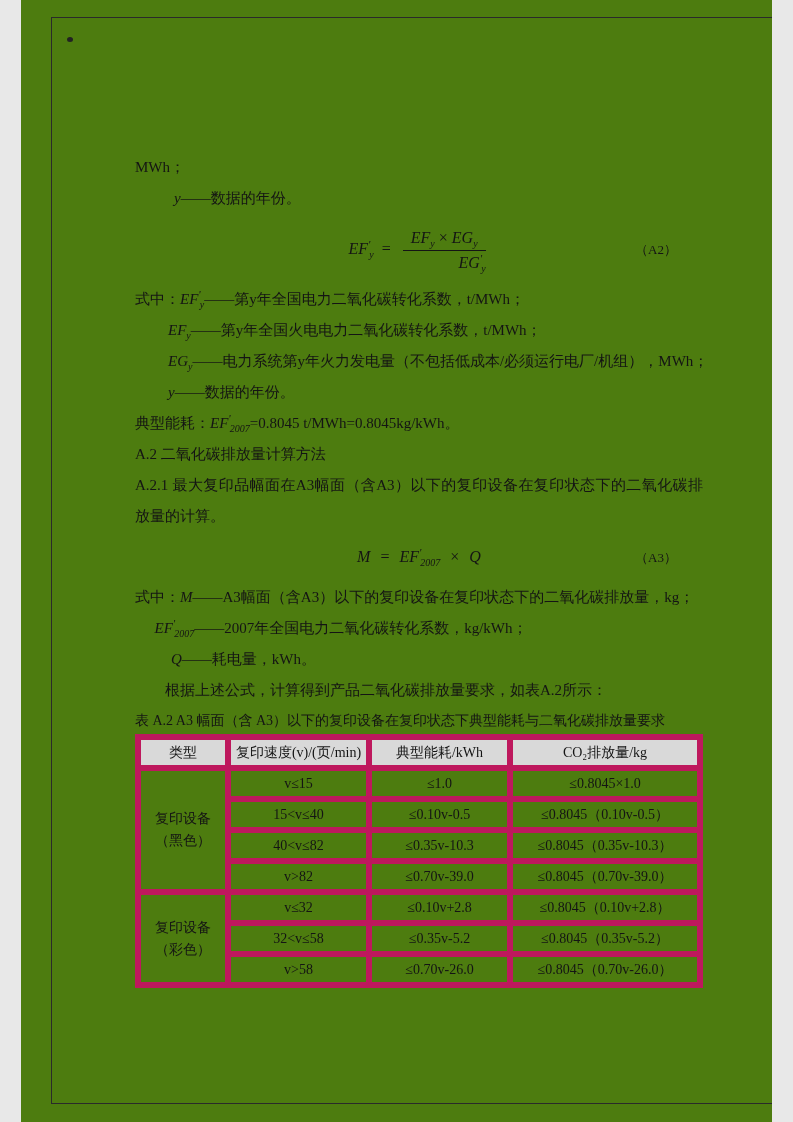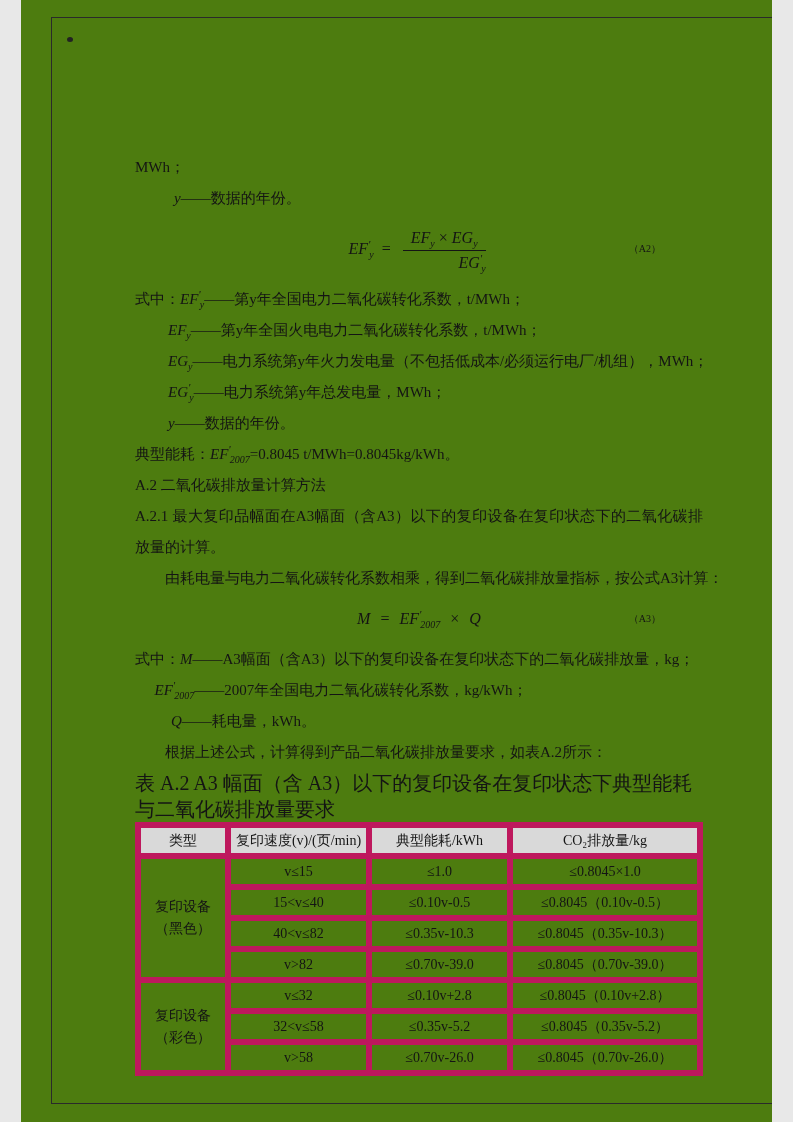--- a/index.html
+++ b/index.html
@@ -47,39 +47,39 @@
   .formula {
     position: relative;
     text-align: center;
     font-size: 16px;
     margin: 6px 0;
   }
   .formula-a2 { height: 58px; line-height: 58px; }
   .formula-a3 { height: 38px; line-height: 38px; }
   .f-tag {
     position: absolute;
-    right: 42px; top: 50%;
+    right: 26px; top: 50%;
     transform: translateY(-50%);
-    font-size: 10px;
+    font-size: 13px;
     font-style: normal;
     line-height: 1;
   }
   .frac {
     display: inline-block;
     vertical-align: middle;
     text-align: right;
     line-height: 1.25;
     margin: 0 4px;
   }
   .frac .num { display: block; border-bottom: 1px solid #141414; padding: 0 8px 2px; }
   .frac .den { display: block; padding-top: 2px; }
   .f-eq { margin: 0 8px; }
   .f-sp { margin: 0 10px; }
   .caption {
-    font-size: 20px;
+    font-size: 14px;
     line-height: 26px;
     margin-top: 2px;
     text-align: left;
   }
   table.spec {
     border-collapse: collapse;
     width: 566px;
     font-size: 14px;
     table-layout: fixed;
   }
@@ -124,35 +124,31 @@
     <div class="line nowrap">
       <span>式中：</span><span class="sym">EF</span><sup class="sym prime">'</sup><sub class="sym">y</sub><span>——第y年全国电力二氧化碳转化系数，t/MWh；</span>
     </div>
     <div class="line pl22 nowrap">
       <span class="sym">EF</span><sub class="sym">y</sub><span>——第y年全国火电电力二氧化碳转化系数，t/MWh；</span>
     </div>
     <div class="line pl22 nowrap">
       <span class="sym">EG</span><sub class="sym">y</sub><span>——电力系统第y年火力发电量（不包括低成本/必须运行电厂/机组），MWh；</span>
     </div>
     <div class="line pl22 nowrap">
-      <span class="sym">EG</span><sup class="sym prime">'</sup><sub class="sym">y</sub><span>——电力系统第y年总发电量，MWh；</span>
-    </div>
-    <div class="line pl22 nowrap">
       <span class="sym">y</span><span>——数据的年份。</span>
     </div>
 
     <div class="line nowrap">
       <span>典型能耗：</span><span class="sym">EF</span><sup class="sym prime">'</sup><sub class="sym">2007</sub><span>=0.8045 t/MWh=0.8045kg/kWh。</span>
     </div>
 
     <div class="line nowrap">A.2 二氧化碳排放量计算方法</div>
 
     <div class="line">A.2.1 最大复印品幅面在A3幅面（含A3）以下的复印设备在复印状态下的二氧化碳排放量的计算。</div>
 
-    <div class="line indent2 nowrap">由耗电量与电力二氧化碳转化系数相乘，得到二氧化碳排放量指标，按公式A3计算：</div>
 
     <div class="formula formula-a3">
       <span>
         <span class="sym">M</span><span class="f-sp">=</span><span class="sym">EF</span><sup class="sym prime">'</sup><sub class="sym">2007</sub><span class="f-sp">×</span><span class="sym">Q</span>
       </span>
       <span class="f-tag">（A3）</span>
     </div>
 
     <div class="line nowrap">
       <span>式中：</span><span class="sym">M</span><span>——A3幅面（含A3）以下的复印设备在复印状态下的二氧化碳排放量，kg；</span>

